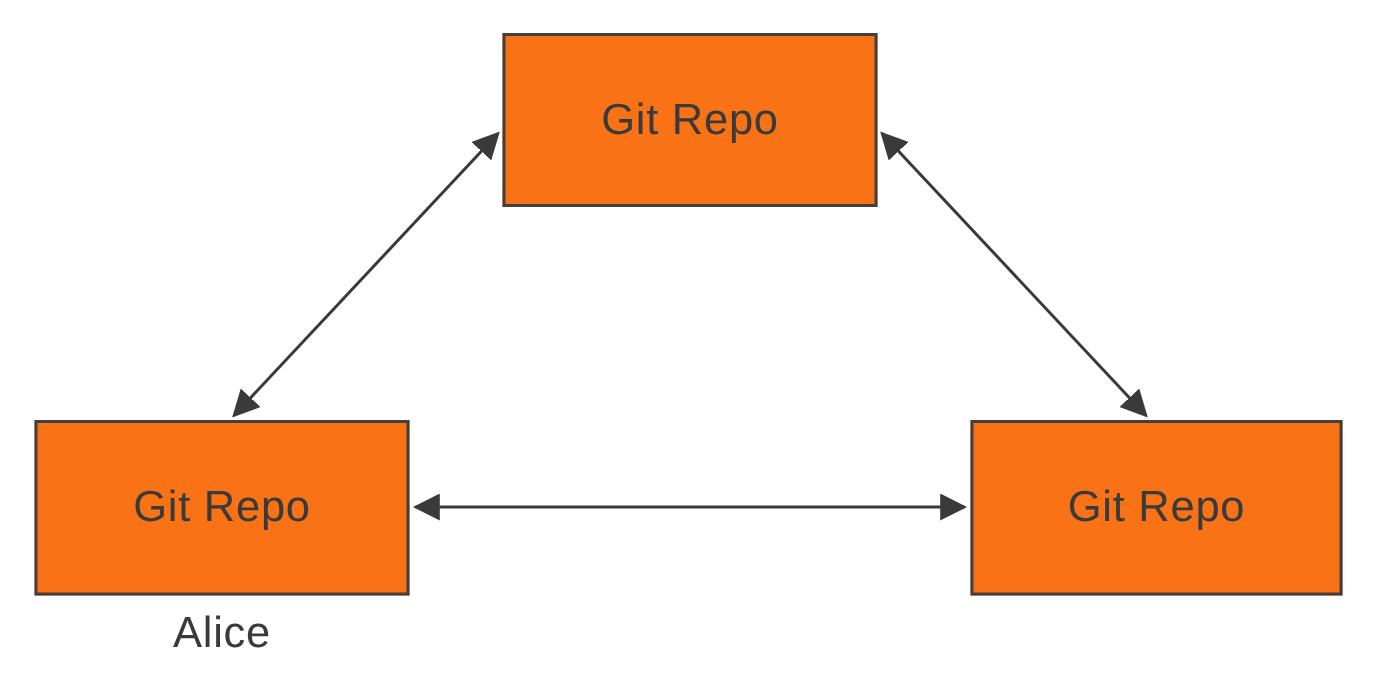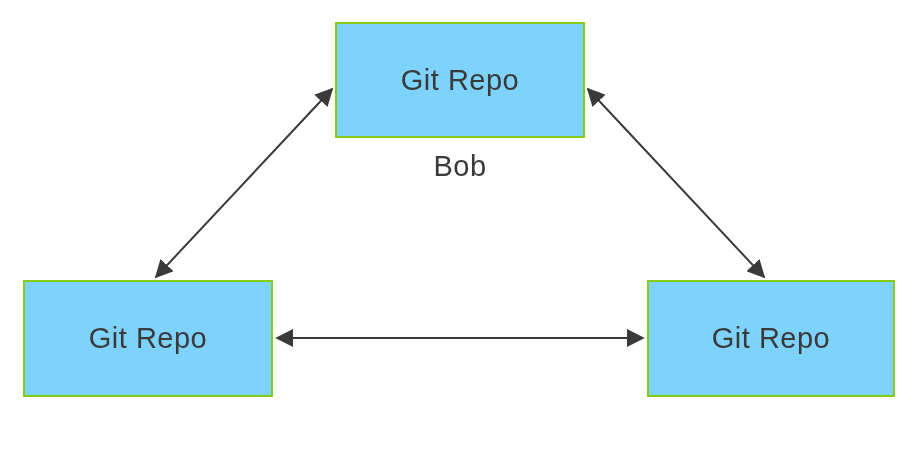--- a/index.html
+++ b/index.html
@@ -19,22 +19,22 @@
   .edges-layer {
     position: absolute;
     left: 0;
     top: 0;
     width: 921px;
     height: 465px;
   }
   .node-box {
     position: absolute;
     box-sizing: border-box;
-    border: 2px solid #84cc16;
-    background: #7dd3fc;
+    border: 2px solid #404040;
+    background: #f97316;
     display: flex;
     align-items: center;
     justify-content: center;
     font-size: 29px;
     letter-spacing: 0.5px;
   }
   .node-box.bob     { left: 335px; top: 22px;  width: 250px; height: 116px; }
   .node-box.alice   { left: 23px;  top: 280px; width: 250px; height: 117px; }
   .node-box.charlie { left: 647px; top: 280px; width: 248px; height: 117px; }
   .owner-label {
@@ -60,23 +60,23 @@
       </marker>
     </defs>
     <line x1="332" y1="89" x2="156" y2="277" stroke="#3a3a3a" stroke-width="2" marker-start="url(#arrowhead)" marker-end="url(#arrowhead)"></line>
     <line x1="588" y1="89" x2="764" y2="277" stroke="#3a3a3a" stroke-width="2" marker-start="url(#arrowhead)" marker-end="url(#arrowhead)"></line>
     <line x1="277" y1="338" x2="643" y2="338" stroke="#3a3a3a" stroke-width="2" marker-start="url(#arrowhead)" marker-end="url(#arrowhead)"></line>
   </svg>
 
   <div class="node-box bob">
     <span>Git Repo</span>
   </div>
-  <div class="owner-label bob">Bob</div>
 
   <div class="node-box alice">
     <span>Git Repo</span>
   </div>
+  <div class="owner-label alice">Alice</div>
 
   <div class="node-box charlie">
     <span>Git Repo</span>
   </div>
 
 </div>
 
 </body></html>

